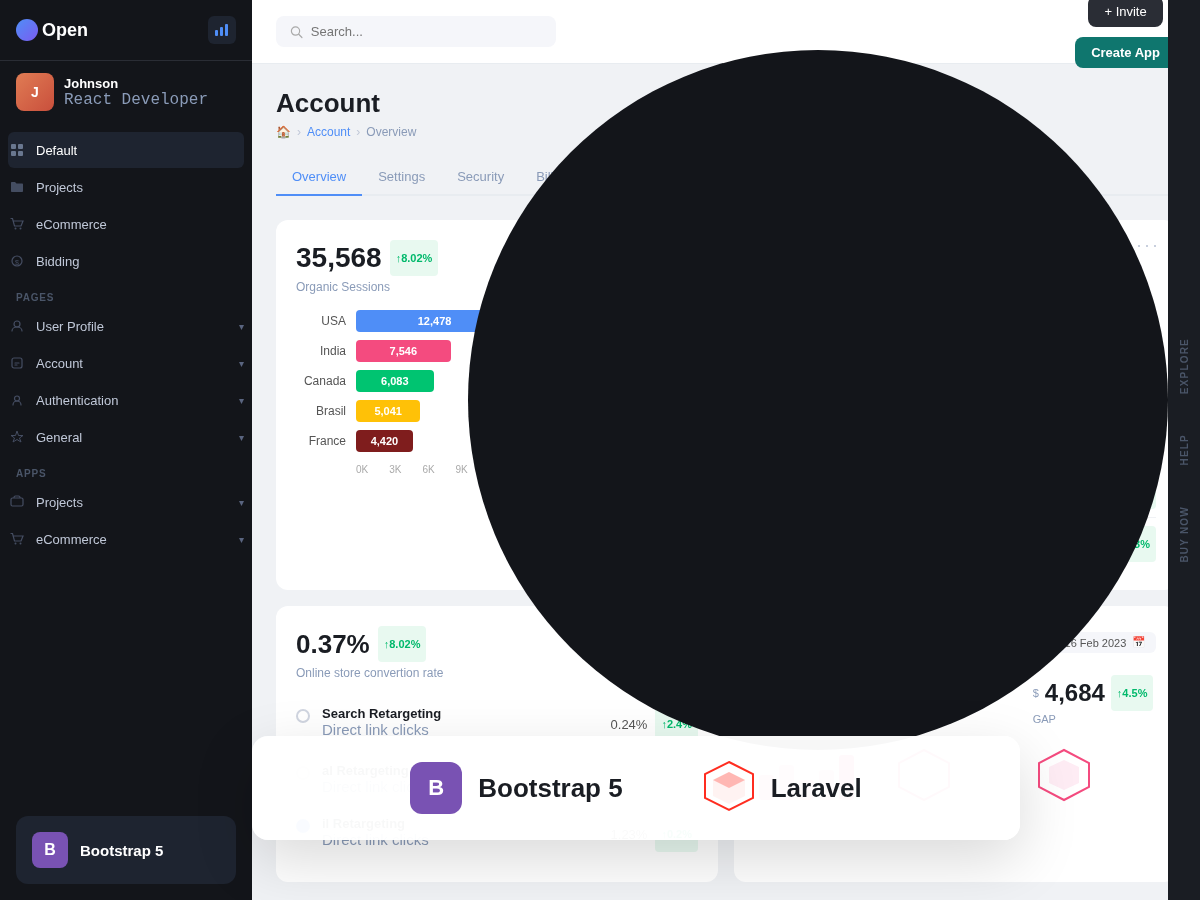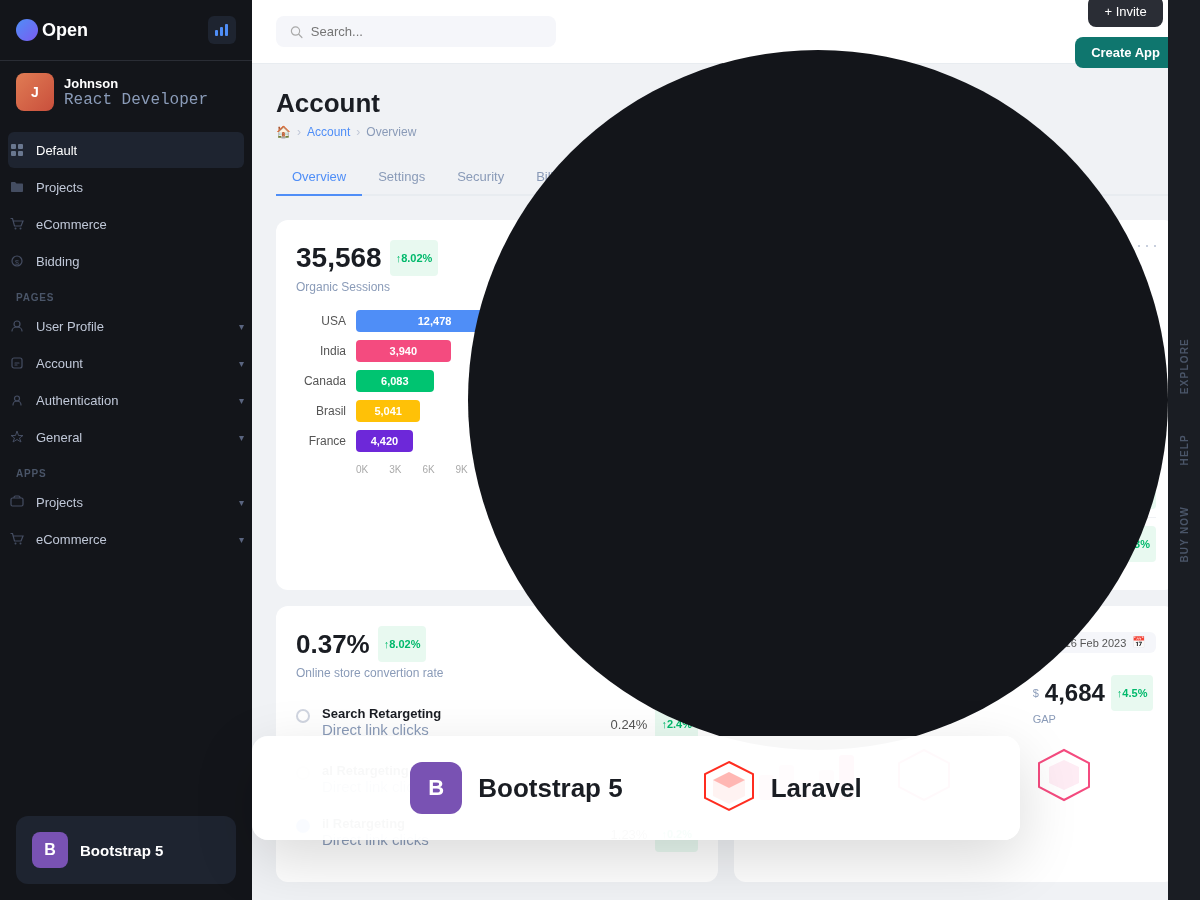--- a/index.html
+++ b/index.html
@@ -339,39 +339,39 @@
         <div class="bar-chart">
           <div class="bar-row">
             <div class="bar-country">USA</div>
             <div class="bar-wrap">
               <div class="bar" style="width:83%;background:#4f8ef7">12,478</div>
             </div>
           </div>
           <div class="bar-row">
             <div class="bar-country">India</div>
             <div class="bar-wrap">
-              <div class="bar" style="width:50%;background:#f44b7f">3,940</div>
+              <div class="bar" style="width:50%;background:#f44b7f">7,546</div>
             </div>
           </div>
           <div class="bar-row">
             <div class="bar-country">Canada</div>
             <div class="bar-wrap">
               <div class="bar" style="width:41%;background:#00c471">6,083</div>
             </div>
           </div>
           <div class="bar-row">
             <div class="bar-country">Brasil</div>
             <div class="bar-wrap">
               <div class="bar" style="width:34%;background:#ffc107">5,041</div>
             </div>
           </div>
           <div class="bar-row">
             <div class="bar-country">France</div>
             <div class="bar-wrap">
-              <div class="bar" style="width:30%;background:#6d28d9">4,420</div>
+              <div class="bar" style="width:30%;background:#7f1d1d">4,420</div>
             </div>
           </div>
           <div class="bar-axis">
             <span>0K</span>
             <span>3K</span>
             <span>6K</span>
             <span>9K</span>
             <span>12K</span>
             <span>15K</span>
           </div>

